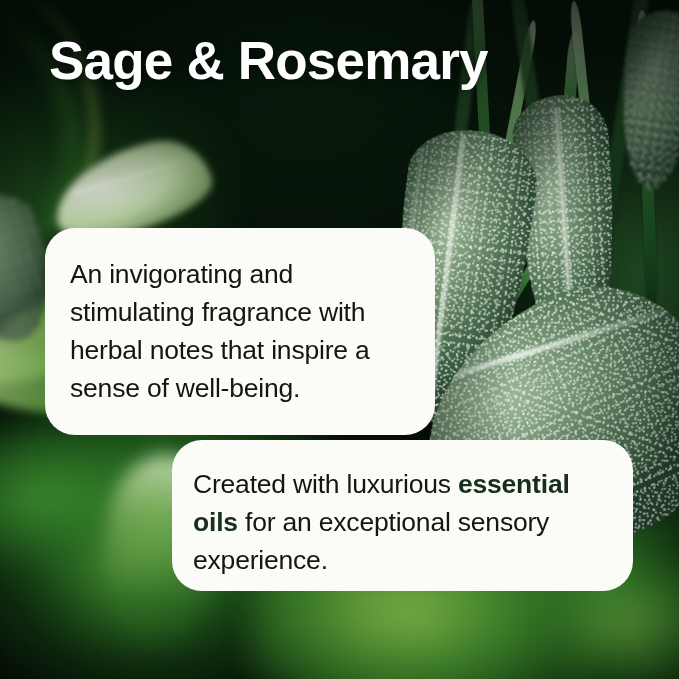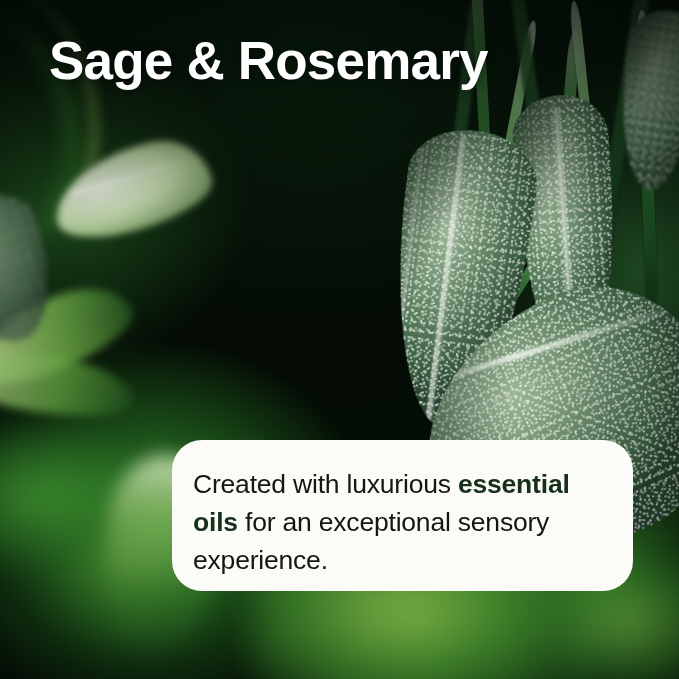--- a/index.html
+++ b/index.html
@@ -360,19 +360,22 @@
       <div class="sage-shade"></div>
     </div>
   </div>
 
   <div class="bg-layer bg-vignette"></div>
 
   <div class="content">
 
     <h1 class="headline">Sage &amp; Rosemary</h1>
 
+    <div class="card card-one">
+      <p>An invigorating and stimulating fragrance with herbal notes that inspire a sense of well-being.</p>
+    </div>
 
     <div class="card card-two">
       <p><span>Created with luxurious </span><span class="accent">essential oils</span><span> for an exceptional sensory experience.</span></p>
     </div>
 
   </div>
 </div>
 
 </body></html>

